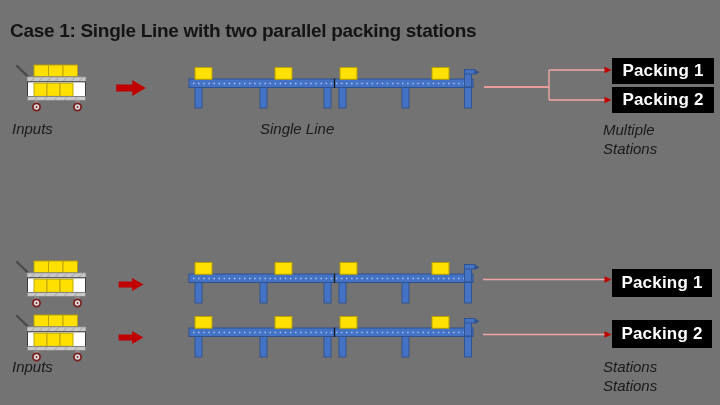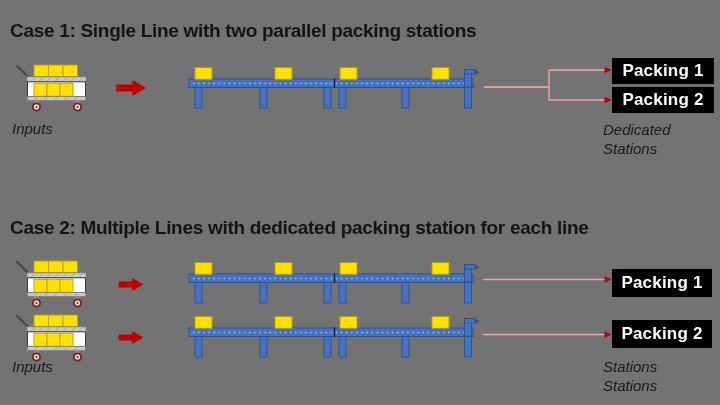--- a/index.html
+++ b/index.html
@@ -100,44 +100,44 @@
   </svg>
   <div class="caption" style="left:12px; top:119px; width:90px">Inputs</div>
 
   <svg class="abs" style="left:115px; top:79px" width="32" height="18" viewBox="0 0 35 20">
     <use href="#sym-block-arrow"></use>
   </svg>
 
   <svg class="abs" style="left:185px; top:67px" width="295" height="45">
     <use href="#sym-conveyor"></use>
   </svg>
+  <div class="caption" style="left:260px; top:119px; width:150px">Single Line</div>
 
   <svg class="abs" style="left:479px; top:55px" width="140" height="60">
     <g>
       <path d="M5 32 H70" stroke="#E89B9B" stroke-width="1.8" fill="none"></path>
       <path d="M70 15 V45" stroke="#F0A6A6" stroke-width="1.4" fill="none"></path>
       <path d="M70 15 H126" stroke="#F0A6A6" stroke-width="1.4" fill="none"></path>
       <path d="M70 45 H126" stroke="#F0A6A6" stroke-width="1.4" fill="none"></path>
       <path d="M125.5 11.8 L132.5 15 L125.5 18.2 Z" fill="#C00000"></path>
       <path d="M125.5 41.8 L132.5 45 L125.5 48.2 Z" fill="#C00000"></path>
     </g>
   </svg>
 
   <div class="station" style="left:612px; top:58px; width:102px; height:26px">
     <span>Packing 1</span>
   </div>
   <div class="station" style="left:612px; top:87px; width:102px; height:26px">
     <span>Packing 2</span>
   </div>
   <div class="caption" style="left:603px; top:120px; width:120px">
-    <span>Dedicated</span><br>
+    <span>Multiple</span><br>
     <span>Stations</span>
   </div>
 
-  <div class="title" style="top:216px">Case 2: Multiple Lines with dedicated packing station for each line</div>
 
   <svg class="abs" style="left:14px; top:258px" width="75" height="50">
     <use href="#sym-cart"></use>
   </svg>
   <svg class="abs" style="left:14px; top:312px" width="75" height="50">
     <use href="#sym-cart"></use>
   </svg>
   <div class="caption" style="left:12px; top:357px; width:90px">Inputs</div>
 
   <svg class="abs" style="left:116px; top:277px" width="30" height="15" viewBox="0 0 35 20">

